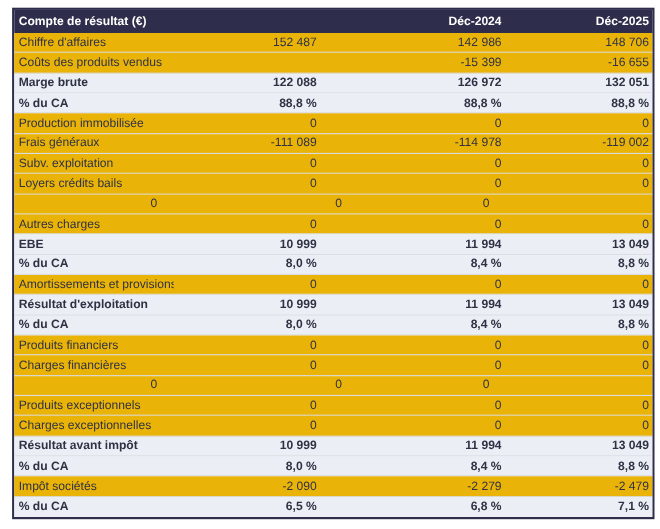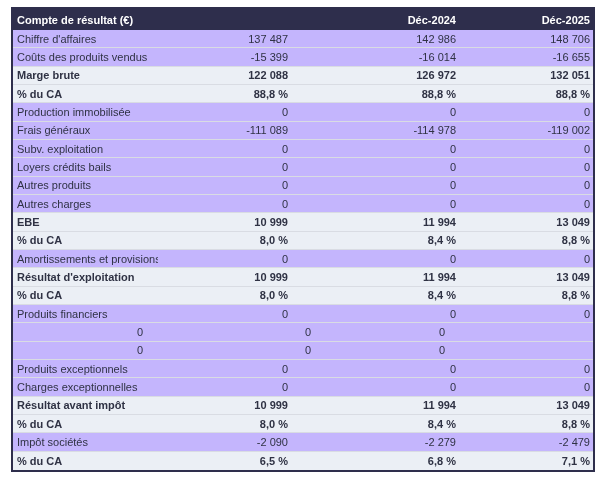--- a/index.html
+++ b/index.html
@@ -41,21 +41,21 @@
   }
   .tbody{flex:1;display:flex;flex-direction:column;}
   .row{
     display:flex;
     align-items:center;
     height:17.6px;
     flex:1 1 auto;
     box-sizing:border-box;
     border-bottom:1px solid var(--row-border);
     font-size:11px;
-    background:#c4b5fd;
+    background:#eab308;
   }
   .row:last-child{border-bottom:none;}
   .row.hl{
     background:var(--highlight-bg);
     font-weight:700;
   }
   .cell{white-space:nowrap;overflow:hidden;}
   .cell.label{
     flex:1 1 auto;
     padding-left:4px;
@@ -71,28 +71,27 @@
 
 <div class="fin-table">
   <div class="hrow">
     <div class="cell label">Compte de résultat (€)</div>
       <div class="cell val col1">Déc-2024</div>
       <div class="cell val col2">Déc-2025</div>
     </div>
   <div class="tbody">
       <div class="row">
         <div class="cell label">Chiffre d'affaires</div>
-        <div class="cell val col0">137 487</div>
+        <div class="cell val col0">152 487</div>
         <div class="cell val col1">142 986</div>
         <div class="cell val col2">148 706</div>
       </div>
       <div class="row">
         <div class="cell label">Coûts des produits vendus</div>
         <div class="cell val col0">-15 399</div>
-        <div class="cell val col1">-16 014</div>
         <div class="cell val col2">-16 655</div>
       </div>
       <div class="row hl">
         <div class="cell label">Marge brute</div>
         <div class="cell val col0">122 088</div>
         <div class="cell val col1">126 972</div>
         <div class="cell val col2">132 051</div>
       </div>
       <div class="row hl">
         <div class="cell label">% du CA</div>
@@ -118,21 +117,20 @@
         <div class="cell val col1">0</div>
         <div class="cell val col2">0</div>
       </div>
       <div class="row">
         <div class="cell label">Loyers crédits bails</div>
         <div class="cell val col0">0</div>
         <div class="cell val col1">0</div>
         <div class="cell val col2">0</div>
       </div>
       <div class="row">
-        <div class="cell label">Autres produits</div>
         <div class="cell val col0">0</div>
         <div class="cell val col1">0</div>
         <div class="cell val col2">0</div>
       </div>
       <div class="row">
         <div class="cell label">Autres charges</div>
         <div class="cell val col0">0</div>
         <div class="cell val col1">0</div>
         <div class="cell val col2">0</div>
       </div>
@@ -166,20 +164,21 @@
         <div class="cell val col1">8,4 %</div>
         <div class="cell val col2">8,8 %</div>
       </div>
       <div class="row">
         <div class="cell label">Produits financiers</div>
         <div class="cell val col0">0</div>
         <div class="cell val col1">0</div>
         <div class="cell val col2">0</div>
       </div>
       <div class="row">
+        <div class="cell label">Charges financières</div>
         <div class="cell val col0">0</div>
         <div class="cell val col1">0</div>
         <div class="cell val col2">0</div>
       </div>
       <div class="row">
         <div class="cell val col0">0</div>
         <div class="cell val col1">0</div>
         <div class="cell val col2">0</div>
       </div>
       <div class="row">

